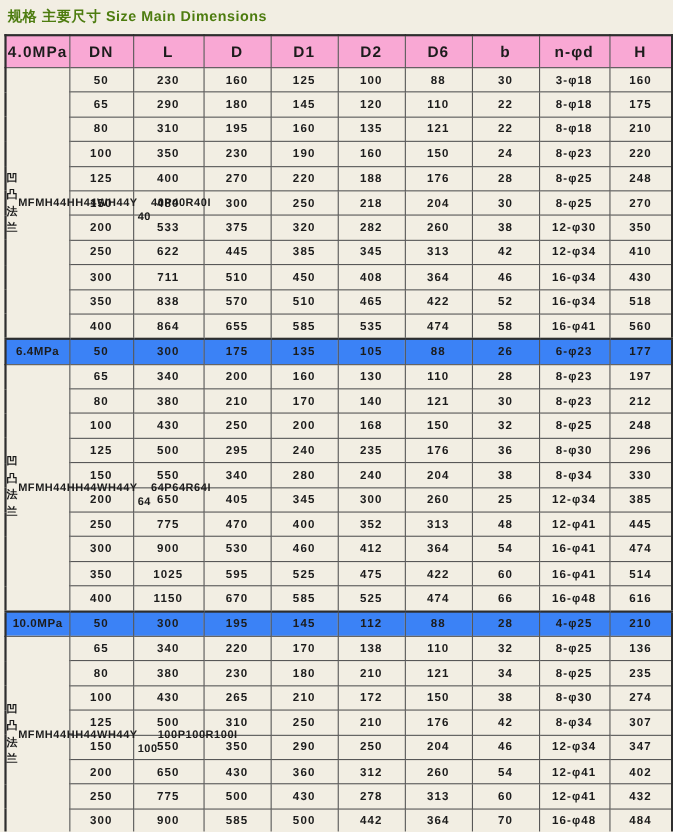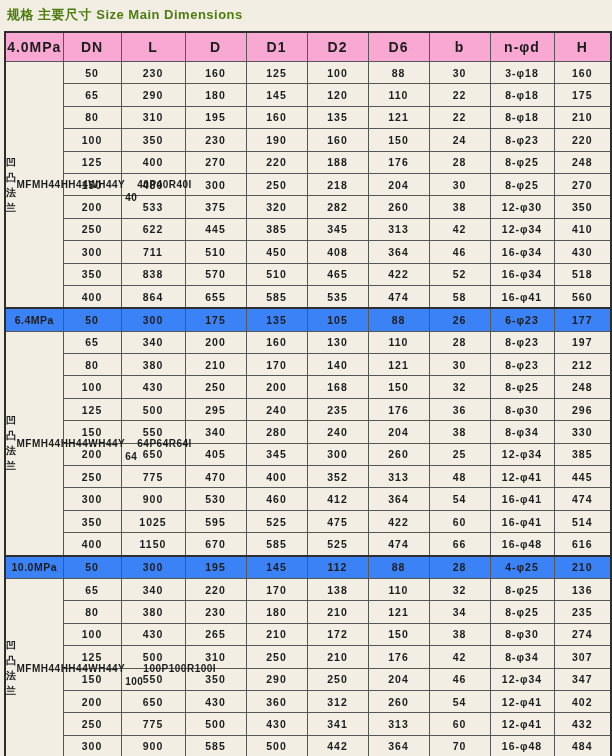--- a/index.html
+++ b/index.html
@@ -454,21 +454,21 @@
           <td>260</td>
           <td>54</td>
           <td>12-φ41</td>
           <td>402</td>
         </tr>
         <tr>
           <td>250</td>
           <td>775</td>
           <td>500</td>
           <td>430</td>
-          <td>341</td>
+          <td>278</td>
           <td>313</td>
           <td>60</td>
           <td>12-φ41</td>
           <td>432</td>
         </tr>
         <tr>
           <td>300</td>
           <td>900</td>
           <td>585</td>
           <td>500</td>

